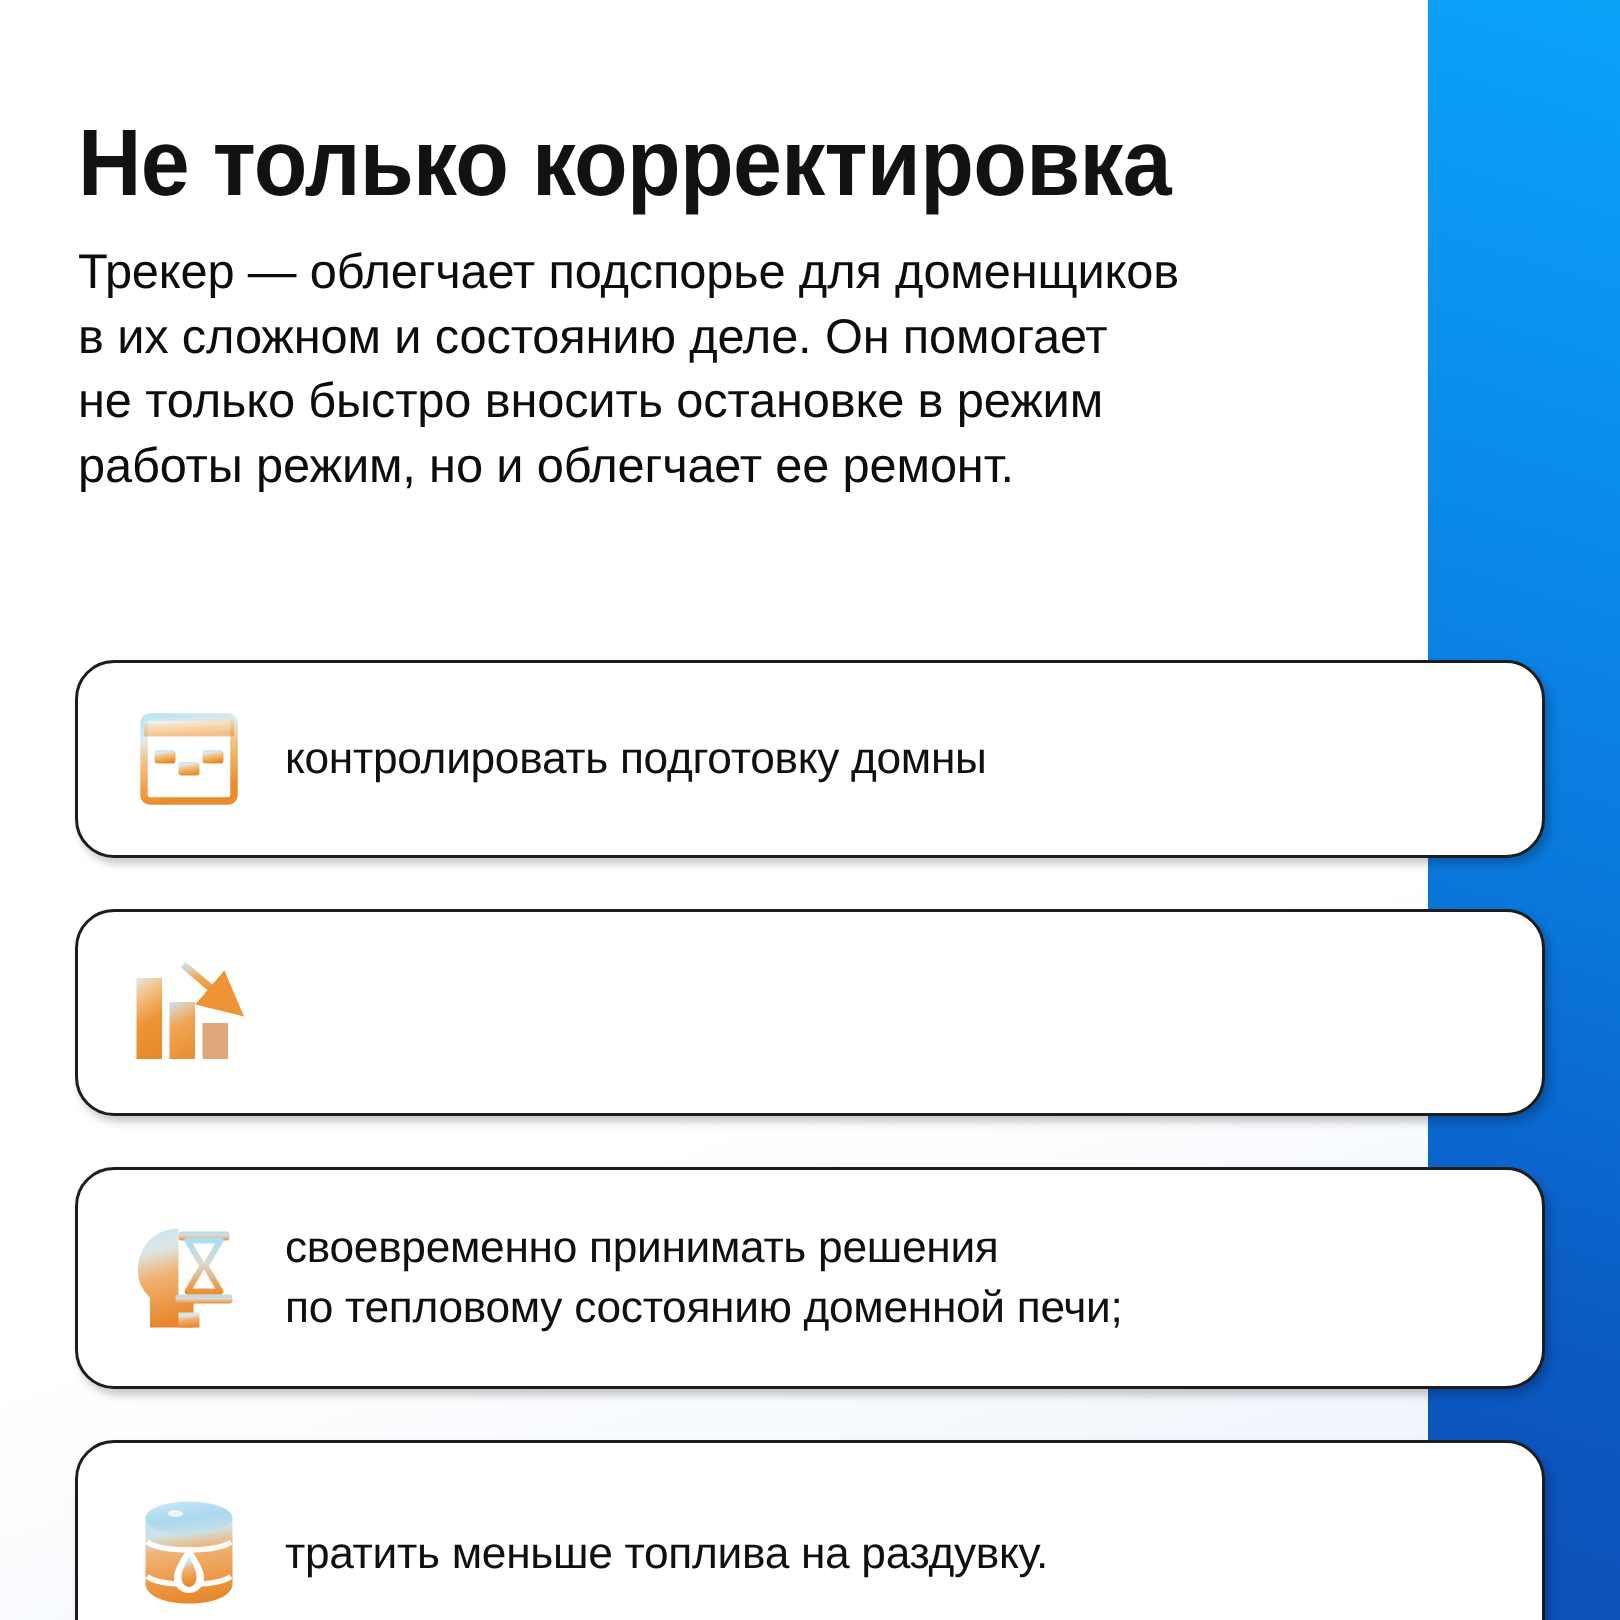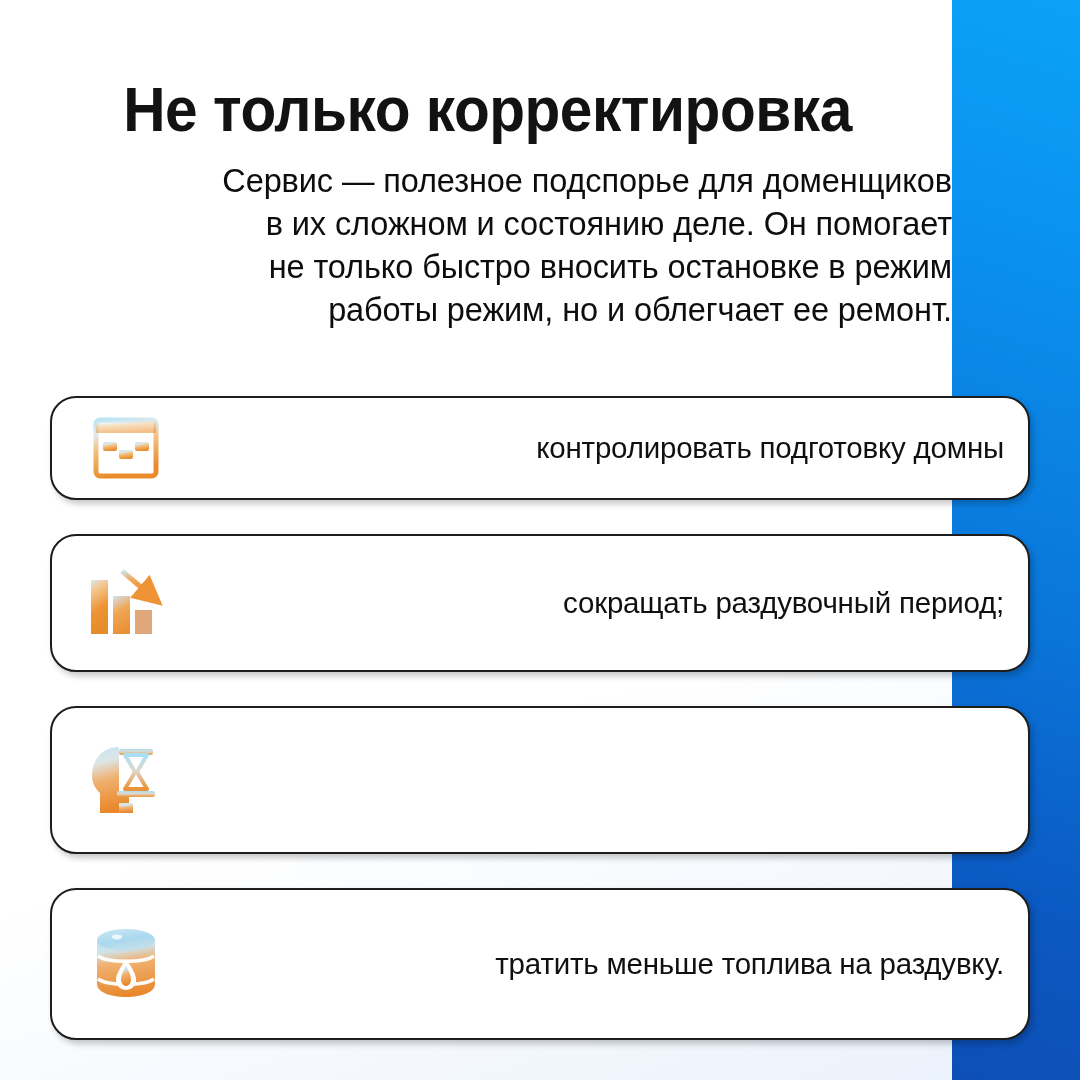--- a/index.html
+++ b/index.html
@@ -13,21 +13,20 @@
     background: #ffffff;
     overflow: hidden;
   }
 
   .slide {
     position: relative;
     width: 1080px;
     height: 1080px;
     background: linear-gradient(160deg, #ffffff 0%, #ffffff 62%, #f4f8fd 82%, #e9f1fb 100%);
     overflow: hidden;
-    text-align: right;
   }
 
   
   .blue-band {
     position: absolute;
     top: 0;
     left: 952px;
     width: 128px;
     height: 1080px;
     background: linear-gradient(197deg, #0ba2f8 0%, #0a92f0 22%, #0a76da 56%, #0b59c2 82%, #0d4fb6 100%);
@@ -85,21 +84,21 @@
     width: 980px;
     background: #ffffff;
     border: 2px solid #1d1d1d;
     border-radius: 26px;
     box-shadow: 3px 4px 6px rgba(0,0,0,0.22);
     display: flex;
     align-items: center;
     padding: 0 0 0 28px;
     margin-bottom: 34px;
   }
-  .card-1 { height: 104px; }
+  .card-1 { height: 132px; margin-top: 44px; }
   .card-2 { height: 138px; }
   .card-3 { height: 148px; }
   .card-4 { height: 152px; margin-bottom: 0; }
 
   .card-icon {
     flex: 0 0 auto;
     width: 92px;
     height: 92px;
     display: flex;
     align-items: center;
@@ -122,21 +121,21 @@
 </head>
 <body>
 
 <div class="slide">
 
   <div class="blue-band"></div>
 
   <h1 class="headline">Не только корректировка</h1>
 
   <div class="intro">
-    <p>Сервис — полезное подспорье для доменщиков</p>
+    <p>Трекер — облегчает подспорье для доменщиков</p>
     <p>в их сложном и состоянию деле. Он помогает</p>
     <p>не только быстро вносить остановке в режим</p>
     <p>работы режим, но и облегчает ее ремонт.</p>
   </div>
 
   <div class="cards">
 
     <div class="card card-1">
       <div class="card-icon">
         <svg width="72" height="72" viewBox="0 0 72 72" aria-hidden="true">
@@ -181,23 +180,20 @@
             <marker id="ah" markerWidth="6" markerHeight="6" refX="2.4" refY="3" orient="auto">
               <path d="M0,0 L6,3 L0,6 z" fill="#ef9436"></path>
             </marker>
           </defs>
           <rect x="2" y="12" width="17" height="54" fill="url(#g2)"></rect>
           <rect x="24" y="28" width="17" height="38" fill="url(#g2b)"></rect>
           <rect x="46" y="42" width="17" height="24" fill="#e0a77a"></rect>
           <line x1="33" y1="3" x2="60" y2="26" stroke="url(#g2b)" stroke-width="5" marker-end="url(#ah)"></line>
         </svg>
       </div>
-      <div class="card-text">
-        <span class="line">сокращать раздувочный период;</span>
-      </div>
     </div>
 
     <div class="card card-3">
       <div class="card-icon">
         <svg width="74" height="78" viewBox="0 0 74 78" aria-hidden="true">
           <defs>
             <linearGradient id="g3" x1="0.1" y1="0" x2="0.25" y2="1">
               <stop offset="0%" stop-color="#c6e6f4"></stop>
               <stop offset="25%" stop-color="#dde5e6"></stop>
               <stop offset="52%" stop-color="#f0b171"></stop>
@@ -208,20 +204,24 @@
               <stop offset="45%" stop-color="#ddd8cf"></stop>
               <stop offset="100%" stop-color="#eb9135"></stop>
             </linearGradient>
           </defs>
           <path d="M30 6 C13 6 3 19 3 34 C3 43 7 48 11 52 L11 72 L40 72 L40 54 L30 54 Z" fill="url(#g3)"></path>
           <rect x="30" y="62" width="14" height="10" fill="url(#g3)"></rect>
           <rect x="30" y="8" width="34" height="6" rx="2" fill="url(#g3h)"></rect>
           <rect x="28" y="50" width="38" height="6" rx="2" fill="url(#g3h)"></rect>
           <path d="M36 14 L58 14 L48 31 L58 48 L36 48 L46 31 Z" fill="none" stroke="url(#g3h)" stroke-width="4" stroke-linejoin="round"></path>
         </svg>
+      </div>
+      <div class="card-text">
+        <span class="line">своевременно принимать решения</span>
+        <span class="line">по тепловому состоянию доменной печи;</span>
       </div>
     </div>
 
     <div class="card card-4">
       <div class="card-icon">
         <svg width="68" height="76" viewBox="0 0 68 76" aria-hidden="true">
           <defs>
             <linearGradient id="g4" x1="0.15" y1="0" x2="0.3" y2="1">
               <stop offset="0%" stop-color="#b6e2f3"></stop>
               <stop offset="20%" stop-color="#cfe3ea"></stop>

